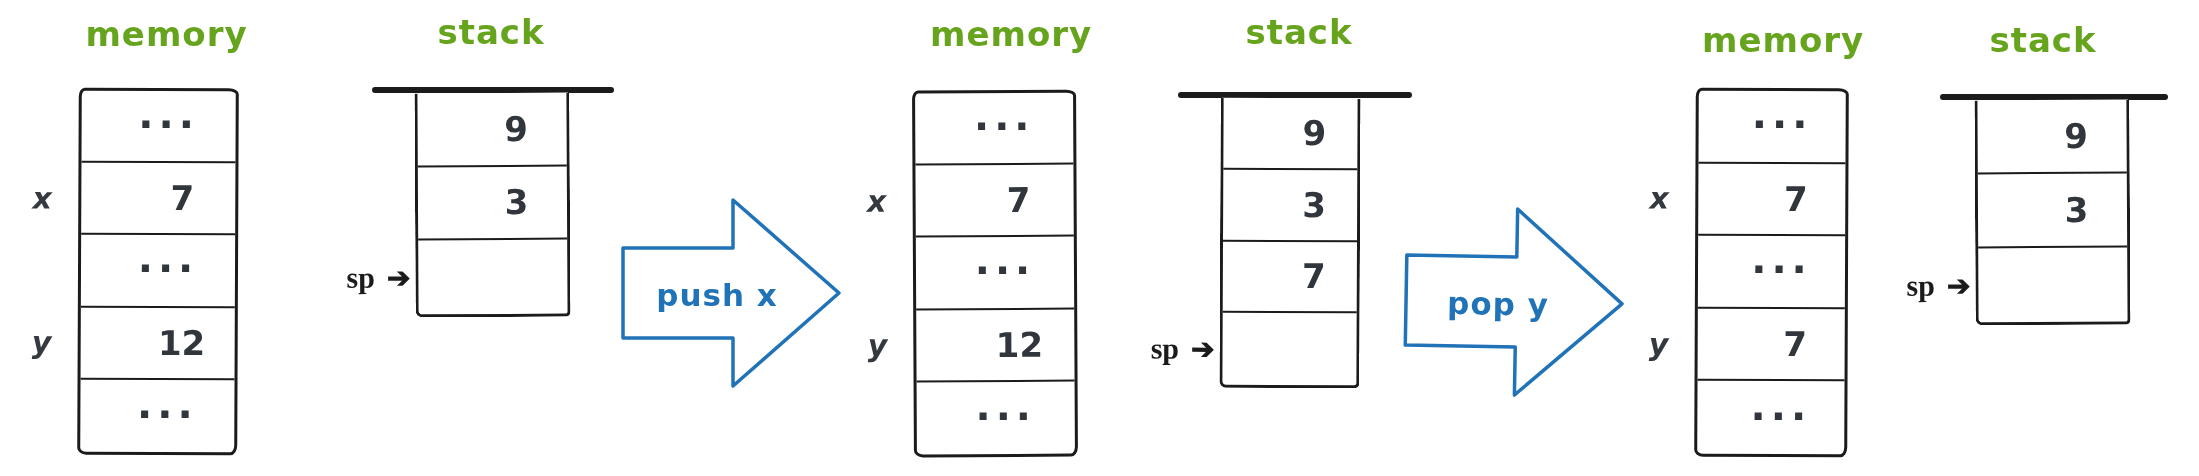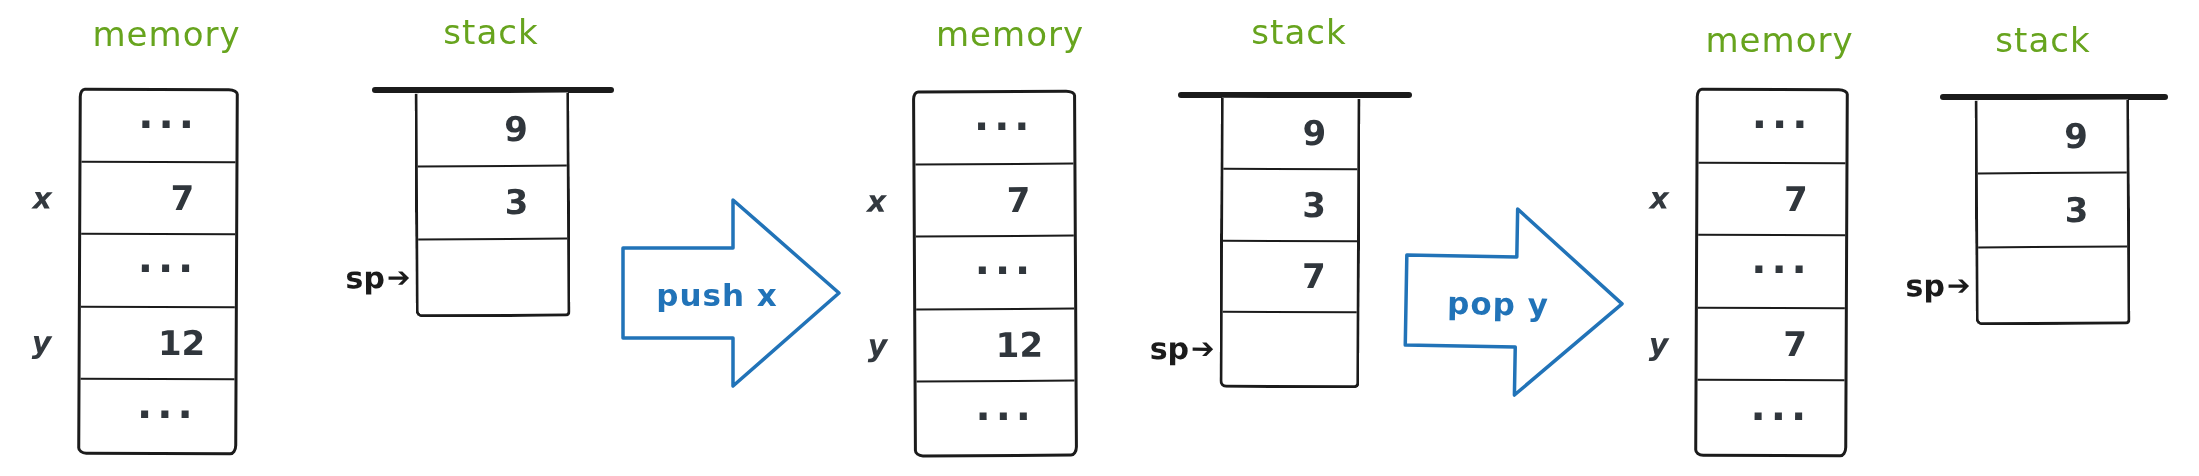--- a/index.html
+++ b/index.html
@@ -10,21 +10,21 @@
     background: #ffffff;
     font-family: "DejaVu Sans", sans-serif;
     color: #1b1b1b;
     overflow: hidden;
   }
   
   .sketch-title {
     position: absolute;
     text-align: center;
     font-size: 34px;
-    font-weight: 400;
+    font-weight: 700;
     letter-spacing: 1px;
     color: #67a41e;
   }
   
   .mem-table {
     position: absolute;
     display: grid;
     grid-auto-rows: 1fr;
     border: 3px solid #1b1b1b;
     border-radius: 6px 10px 7px 9px / 9px 6px 10px 7px;
@@ -89,25 +89,26 @@
   }
   
   .sp {
     position: absolute;
     right: 100%;
     margin-right: 8px;
     top: 50%;
     transform: translateY(-50%);
     display: flex;
     align-items: center;
-    gap: 2px;
+    gap: 12px;
     font-size: 30px;
     font-weight: 700;
     color: #1b1b1b;
     white-space: nowrap;
+    font-family: Liberation Serif, serif;
   }
   .sp-arrow { font-size: 28px; font-weight: 800; }
   
   .op-arrow { position: absolute; overflow: visible; }
   .op-arrow polygon {
     fill: #ffffff;
     stroke: #2173b8;
     stroke-width: 3.5;
     stroke-linejoin: round;
   }

